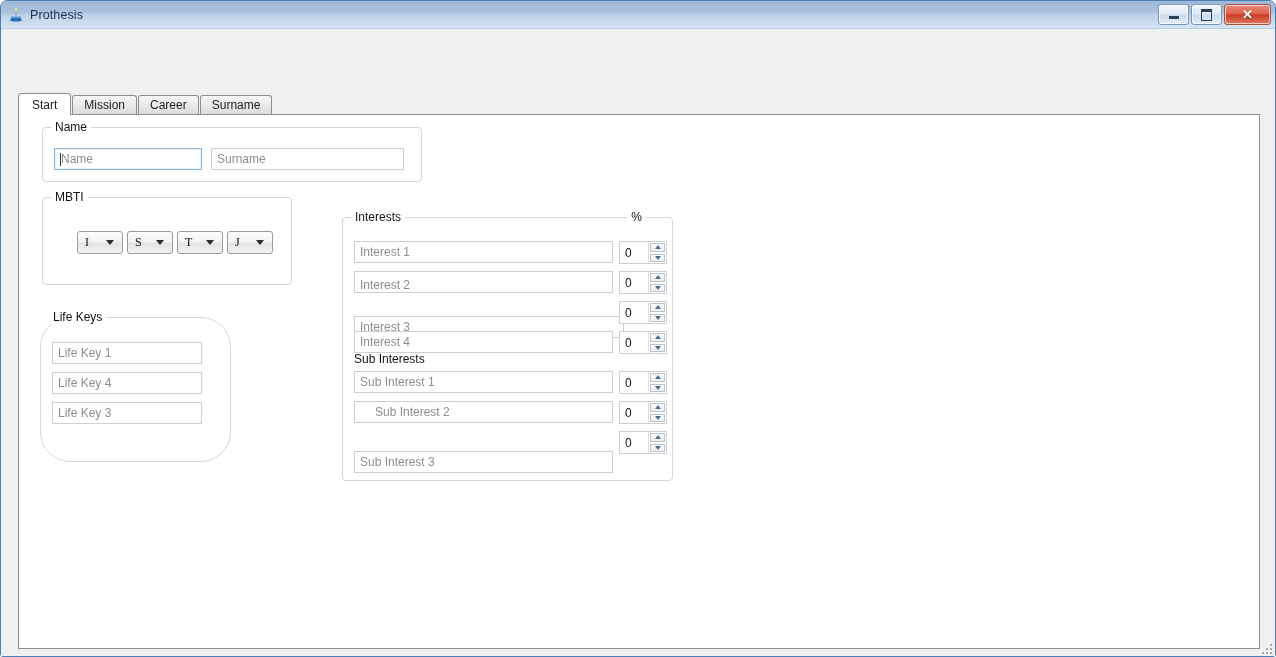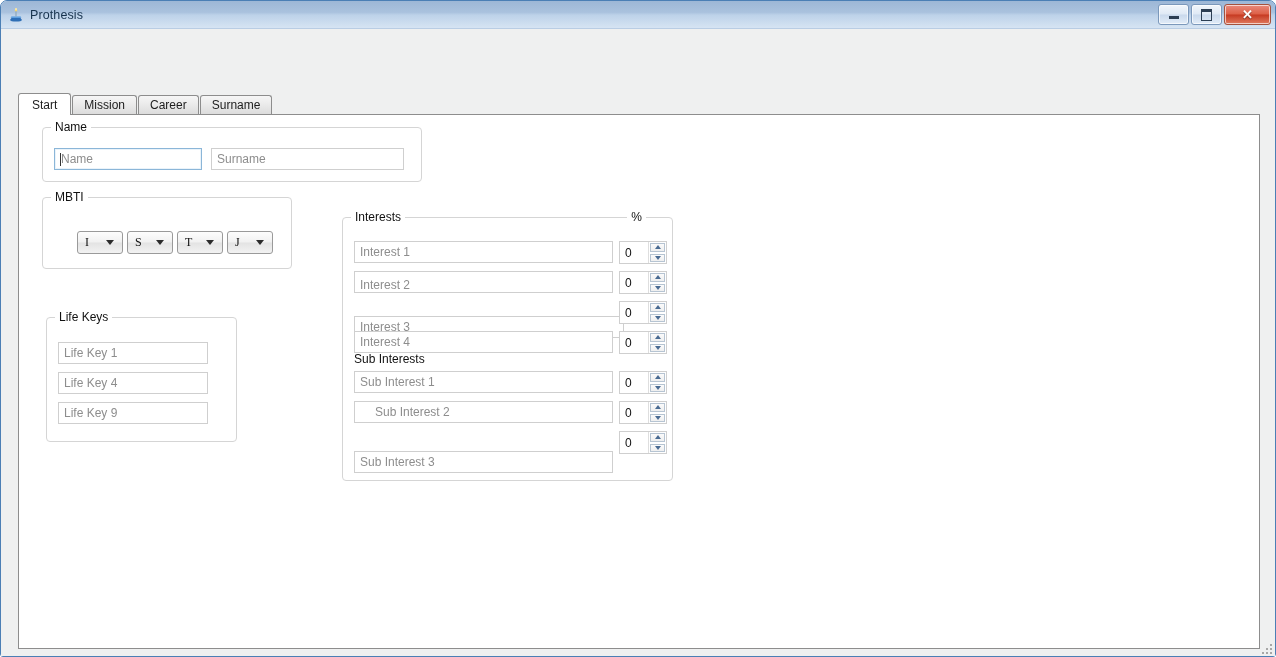--- a/index.html
+++ b/index.html
@@ -333,51 +333,51 @@
         <div class="gb-title">Name</div>
         <div class="tbox focused" style="left:11px; top:20px; width:148px;">
           <span class="caret"></span>
             <span>Name</span>
         </div>
         <div class="tbox" style="left:168px; top:20px; width:193px;">
           <span>Surname</span>
         </div>
       </div>
 
-      <div class="groupbox" style="left:23px; top:82px; width:250px; height:72px;">
+      <div class="groupbox" style="left:23px; top:82px; width:250px; height:88px;">
         <div class="gb-title">MBTI</div>
 
         <div class="combo" style="left:34px; top:33px;">
           <span class="combo-val">I</span>
           <span class="combo-arrow"></span>
         </div>
         <div class="combo" style="left:84px; top:33px;">
           <span class="combo-val">S</span>
           <span class="combo-arrow"></span>
         </div>
         <div class="combo" style="left:134px; top:33px;">
           <span class="combo-val">T</span>
           <span class="combo-arrow"></span>
         </div>
         <div class="combo" style="left:184px; top:33px;">
           <span class="combo-val">J</span>
           <span class="combo-arrow"></span>
         </div>
       </div>
 
-      <div class="groupbox" style="left:27px; top:202px; width:191px; height:125px;">
+      <div class="groupbox" style="left:21px; top:202px; width:191px; height:145px;border-radius:30px;">
         <div class="gb-title">Life Keys</div>
         <div class="tbox" style="left:11px; top:24px; width:150px;">
           <span>Life Key 1</span>
         </div>
         <div class="tbox" style="left:11px; top:54px; width:150px;">
           <span>Life Key 4</span>
         </div>
         <div class="tbox" style="left:11px; top:84px; width:150px;">
-          <span>Life Key 9</span>
+          <span>Life Key 3</span>
         </div>
       </div>
 
       <div class="groupbox" style="left:323px; top:102px; width:331px; height:264px;">
         <div class="gb-title">Interests</div>
         <div class="gb-title right">%</div>
 
         <div class="tbox" style="left:11px; top:23px; width:259px;">
           <span>Interest 1</span>
         </div>

